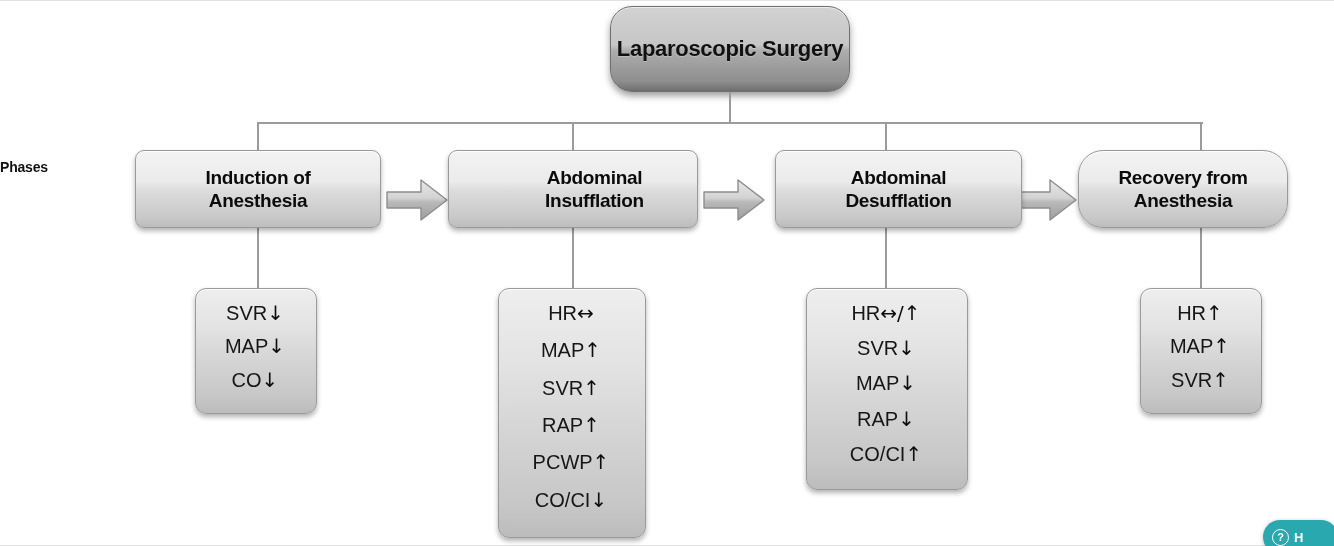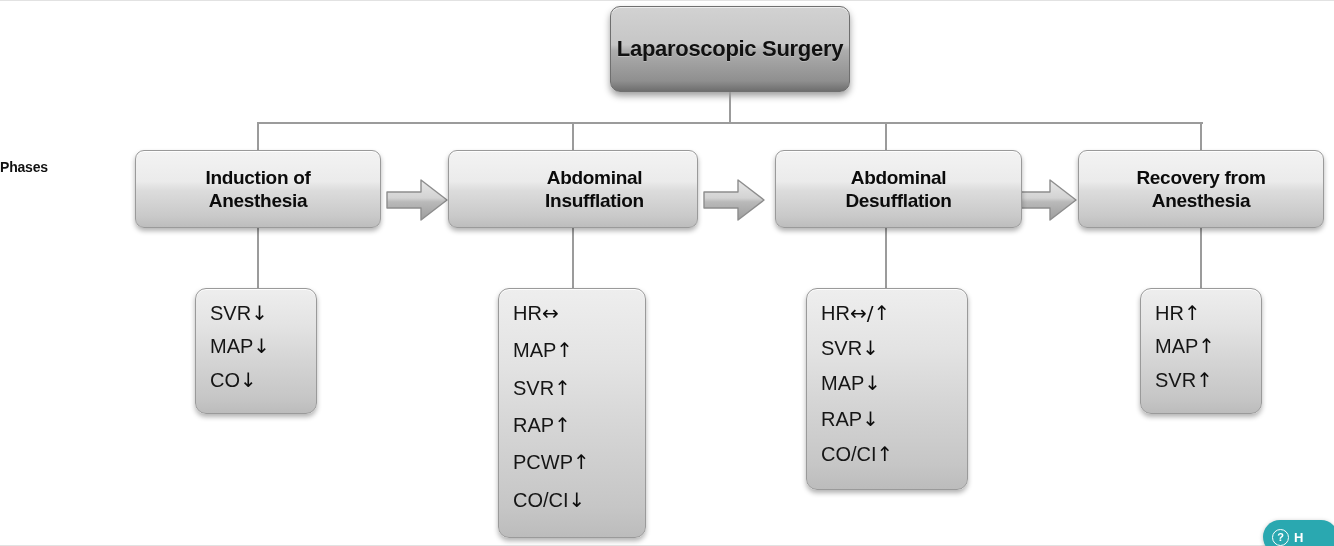--- a/index.html
+++ b/index.html
@@ -53,21 +53,21 @@
     justify-content: center;
     text-align: center;
   }
 
   
   #title-box {
     left: 610px;
     top: 6px;
     width: 240px;
     height: 86px;
-    border-radius: 10px;
+    border-radius: 22px;
     border: 1px solid #6f6f6f;
     background: linear-gradient(to bottom,
         #d2d2d2 0%,
         #c6c6c6 45%,
         #adadad 52%,
         #8f8f8f 88%,
         #6e6e6e 100%);
     box-shadow: 0 4px 7px rgba(0,0,0,0.38), inset 0 1px 0 rgba(255,255,255,0.6);
   }
   #title-box .box-text {
@@ -93,32 +93,32 @@
     font-size: 19px;
     line-height: 23px;
     color: #0b0b0b;
     letter-spacing: -0.3px;
     padding: 0 8px;
   }
 
   #phase-box-0 { left: 135px; top: 150px; width: 246px; }
   #phase-box-1 { left: 448px; top: 150px; width: 250px; padding-left: 43px; }
   #phase-box-2 { left: 763px; top: 150px; width: 247px; margin-left: 12px; }
-  #phase-box-3 { left: 1078px; top: 150px; width: 246px; }
+  #phase-box-3 { left: 1078px; top: 150px; width: 210px; border-radius: 25px; }
 
   
   .hemo-box {
     border-radius: 11px;
     background: linear-gradient(to bottom,
         #eeeeee 0%,
         #e3e3e3 30%,
         #d6d6d6 55%,
         #c6c6c6 88%,
         #bcbcbc 100%);
-    align-items: flex-start;
+    align-items: center;
     justify-content: flex-start;
     flex-direction: column;
     padding: 12px 0 12px 0;
   }
   #hemo-box-0 { left: 195px; top: 288px; width: 122px; height: 126px; }
   #hemo-box-1 { left: 498px; top: 288px; width: 148px; height: 250px; }
   #hemo-box-2 { left: 806px; top: 288px; width: 162px; height: 202px; }
   #hemo-box-3 { left: 1140px; top: 288px; width: 122px; height: 126px; }
 
   .hemo-row {

